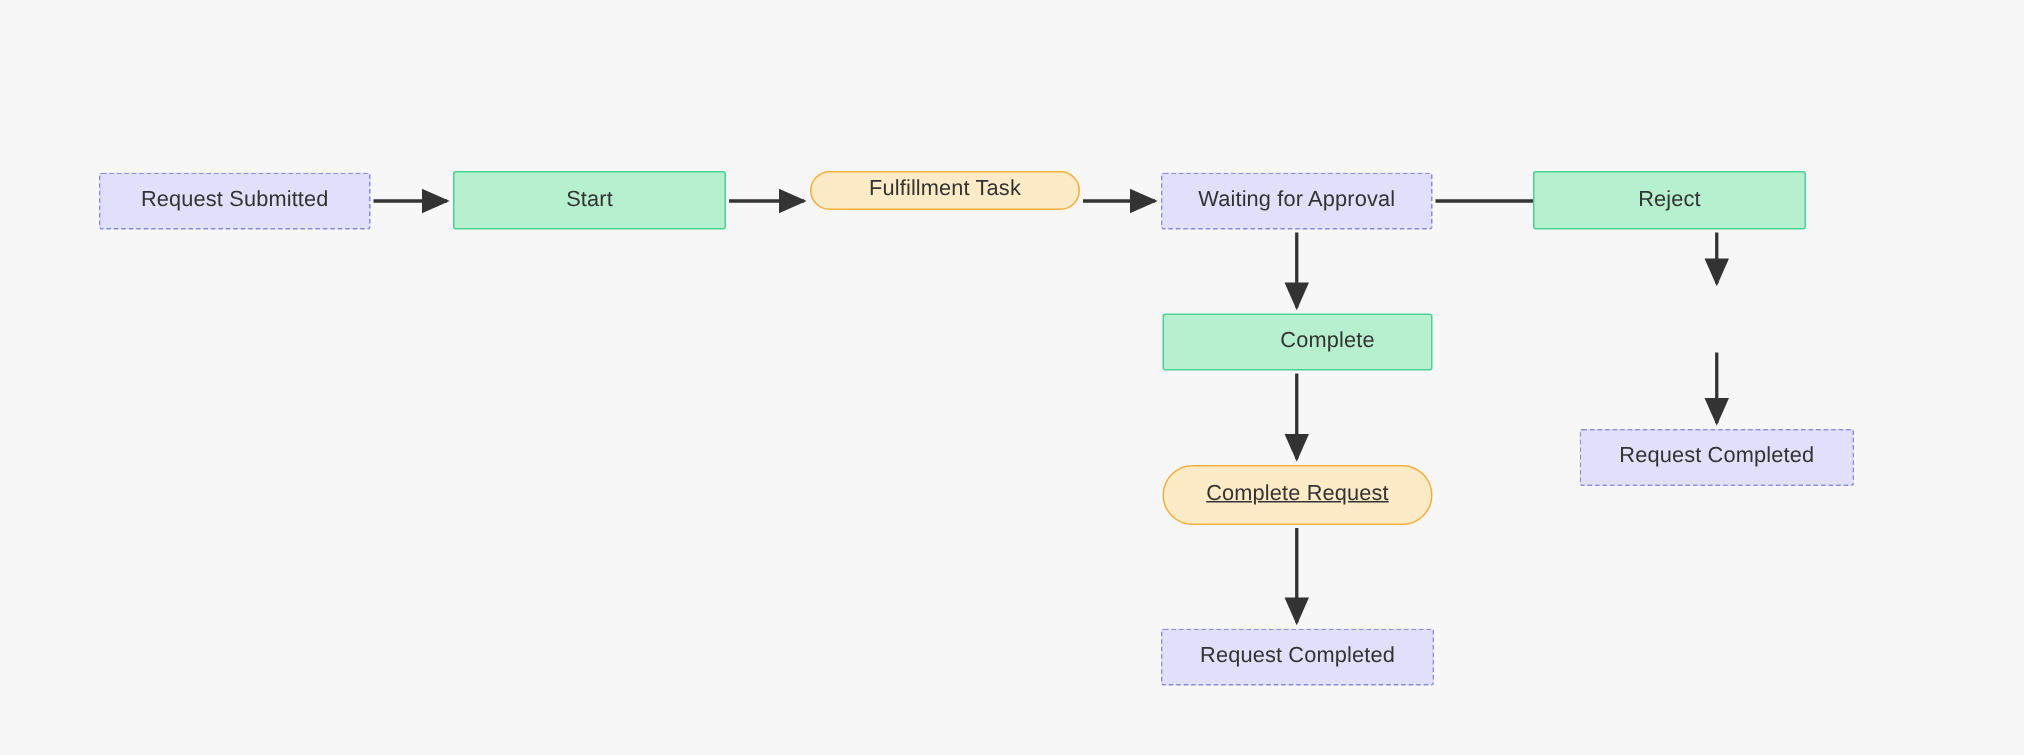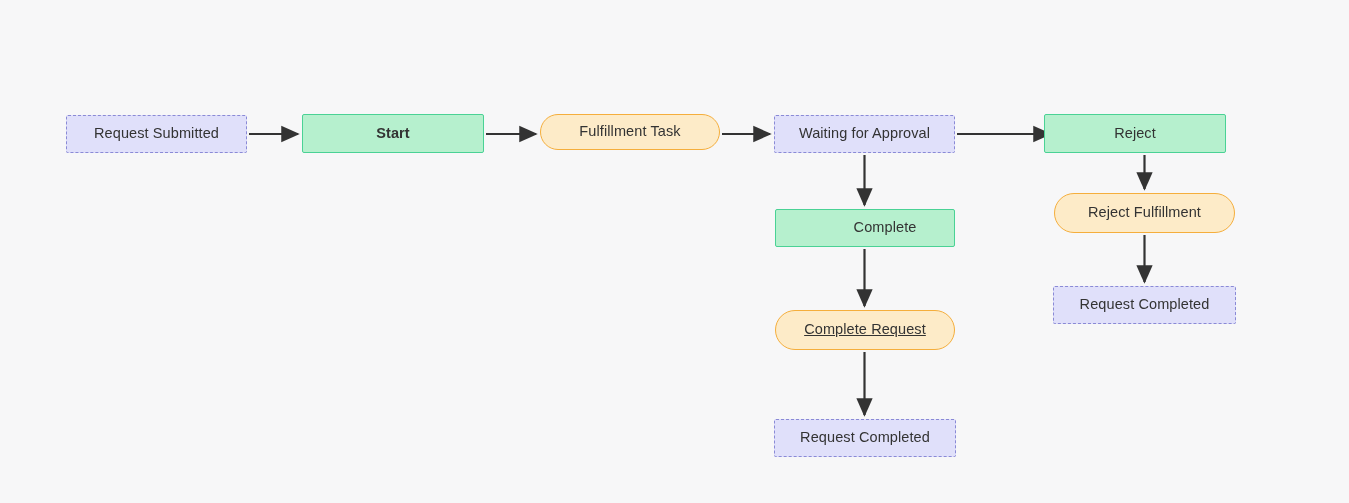--- a/index.html
+++ b/index.html
@@ -82,43 +82,40 @@
 
     <line x1="1144.5" y1="155" x2="1144.5" y2="189" stroke="#333333" stroke-width="2.2" marker-end="url(#arrowhead)"></line>
 
     <line x1="1144.5" y1="235" x2="1144.5" y2="282" stroke="#333333" stroke-width="2.2" marker-end="url(#arrowhead)"></line>
   </svg>
 
   <div class="node node-event" style="left:66px; top:115px; width:181px; height:38px;">
     <span>Request Submitted</span>
   </div>
 
-  <div class="node node-state" style="left:302px; top:114px; width:182px; height:39px;font-weight:bold;">
+  <div class="node node-state" style="left:302px; top:114px; width:182px; height:39px;">
     <span>Start</span>
   </div>
 
-  <div class="node node-task" style="left:540px; top:114px; width:180px; height:36px;">
+  <div class="node node-task" style="left:540px; top:114px; width:180px; height:26px;">
     <span>Fulfillment Task</span>
   </div>
 
   <div class="node node-event" style="left:774px; top:115px; width:181px; height:38px;">
     <span>Waiting for Approval</span>
   </div>
 
-  <div class="node node-state" style="left:1044px; top:114px; width:182px; height:39px;">
+  <div class="node node-state" style="left:1022px; top:114px; width:182px; height:39px;">
     <span>Reject</span>
   </div>
 
   <div class="node node-state" style="left:775px; top:209px; width:180px; height:38px;padding-left:40px;">
     <span>Complete</span>
   </div>
 
-  <div class="node node-task" style="left:1054px; top:193px; width:181px; height:40px;">
-    <span>Reject Fulfillment</span>
-  </div>
 
   <div class="node node-task" style="left:775px; top:310px; width:180px; height:40px;text-decoration:underline;">
     <span>Complete Request</span>
   </div>
 
   <div class="node node-event" style="left:1053px; top:286px; width:183px; height:38px;">
     <span>Request Completed</span>
   </div>
 
   <div class="node node-event" style="left:774px; top:419px; width:182px; height:38px;">

